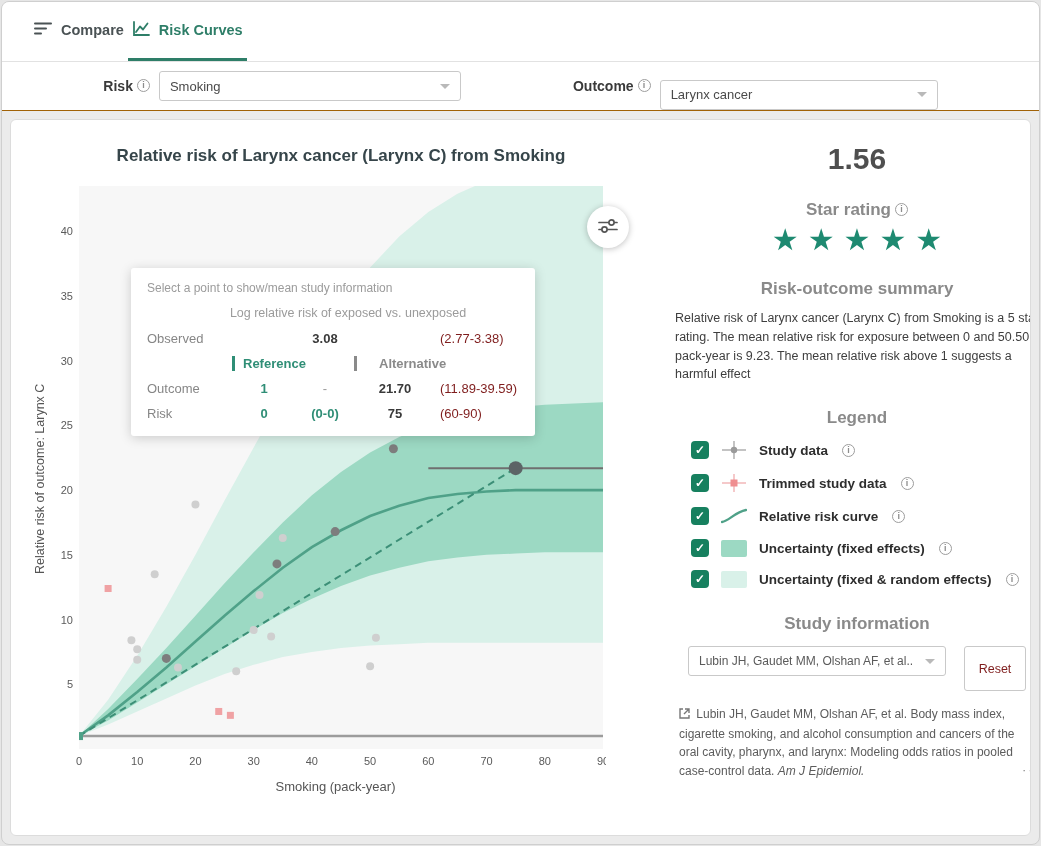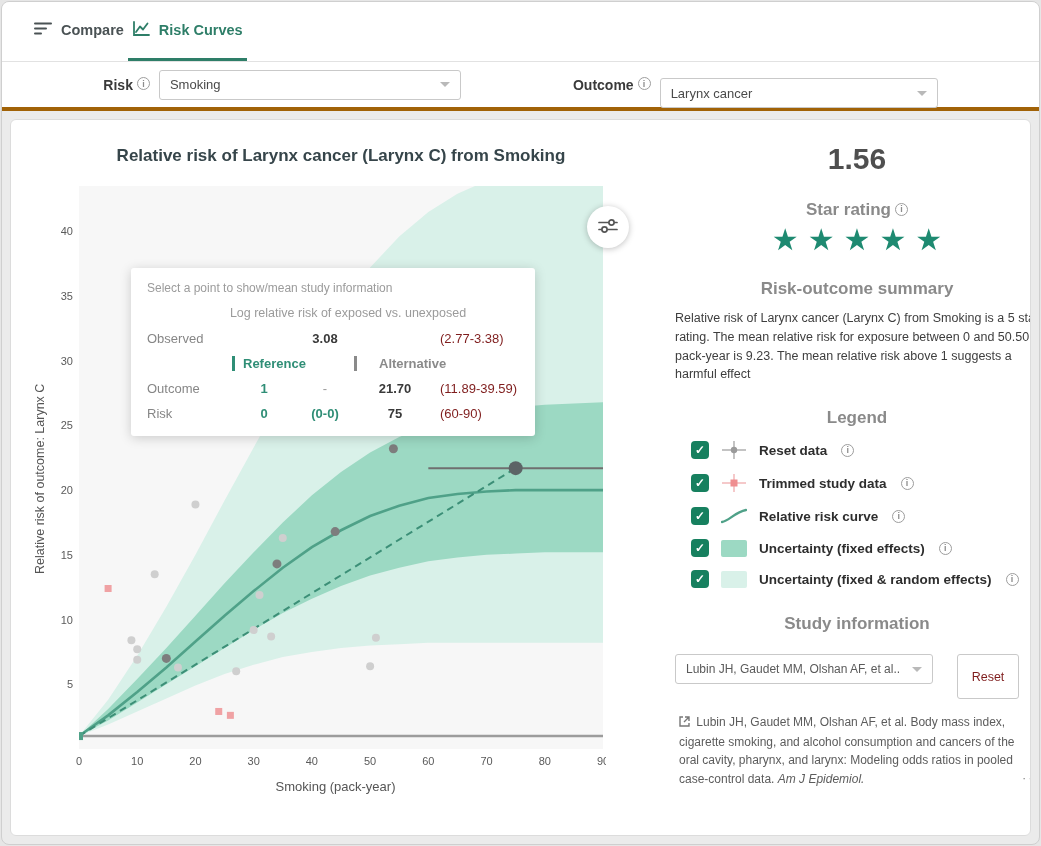--- a/index.html
+++ b/index.html
@@ -25,21 +25,21 @@
     display: flex; align-items: center; gap: 9px;
     font-size: 14.5px; font-weight: 600; color: #4a5254;
     border-bottom: 3px solid transparent; padding: 0 4px;
     cursor: pointer;
   }
   .tab.active { color: #2e7e68; border-bottom-color: #2e7e68; }
   
   .filterbar {
     background: #fff; height: 49px;
     display: flex; align-items: center; justify-content: center;
-    gap: 112px; border-bottom: 4px solid #a16207;
+    gap: 112px; border-bottom: 1px solid #a16207;
   }
   .filter-group { display: flex; align-items: center; gap: 9px; }
   .filter-label { font-size: 14px; font-weight: 700; color: #3a3a3a; }
   .select {
     height: 30px; border: 1px solid #c9c9c9; border-radius: 3px;
     background: #fff; display: flex; align-items: center;
     justify-content: space-between; padding: 0 10px;
     font-size: 13px; color: #4a4a4a; cursor: pointer;
   }
   .select-risk { width: 302px; }
@@ -125,21 +125,21 @@
   .legend-item { display: flex; align-items: center; gap: 10px; font-size: 13.5px; font-weight: 600; color: #2e2e2e; cursor: pointer; }
   .checkbox {
     width: 18px; height: 18px; background: #17805f; border-radius: 4px;
     color: #fff; font-size: 12px; font-weight: 700; flex: 0 0 18px;
     display: flex; align-items: center; justify-content: center;
   }
   .legend-icon { width: 30px; flex: 0 0 30px; display: flex; justify-content: center; }
   .swatch-fixed { width: 26px; height: 17px; background: #9cd9c3; border-radius: 2px; }
   .swatch-random { width: 26px; height: 17px; background: #d9f1e9; border-radius: 2px; }
   .mt-study { margin-top: 26px; }
-  .study-row { display: flex; gap: 24px; justify-content: flex-start; margin-top: 20px; }
+  .study-row { display: flex; gap: 18px; justify-content: center; margin-top: 12px; }
   .select-study { width: 258px; font-size: 12px; color: #5a5a5a; }
   .reset-btn {
     width: 62px; height: 45px; background: #fff; cursor: pointer;
     border: 1px solid #c9c9c9; border-radius: 3px;
     font-size: 12.5px; color: #7f1d1d; font-family: Liberation Sans, sans-serif;
   }
   .citation {
     width: 356px; margin: 14px auto 0; font-size: 12px; color: #5c5c5c;
     line-height: 1.55; position: relative;
   }
@@ -326,21 +326,21 @@
           <span class="checkbox">✓</span>
           <span class="legend-icon">
             <svg width="26" height="20" viewBox="0 0 26 20">
                 <g stroke="#b5b5b5" stroke-width="1.6">
                   <line x1="1" y1="10" x2="25" y2="10"></line>
                   <line x1="13" y1="1" x2="13" y2="19"></line>
                 </g>
                 <circle cx="13" cy="10" r="3.2" fill="#9a9a9a"></circle>
               </svg>
           </span>
-          <span>Reset data</span>
+          <span>Study data</span>
           <span class="info">i</span>
         </div>
 
         <div class="legend-item">
           <span class="checkbox">✓</span>
           <span class="legend-icon">
             <svg width="26" height="20" viewBox="0 0 26 20">
                 <g stroke="#f3bcbd" stroke-width="1.6">
                   <line x1="1" y1="10" x2="25" y2="10"></line>
                   <line x1="13" y1="1" x2="13" y2="19"></line>

